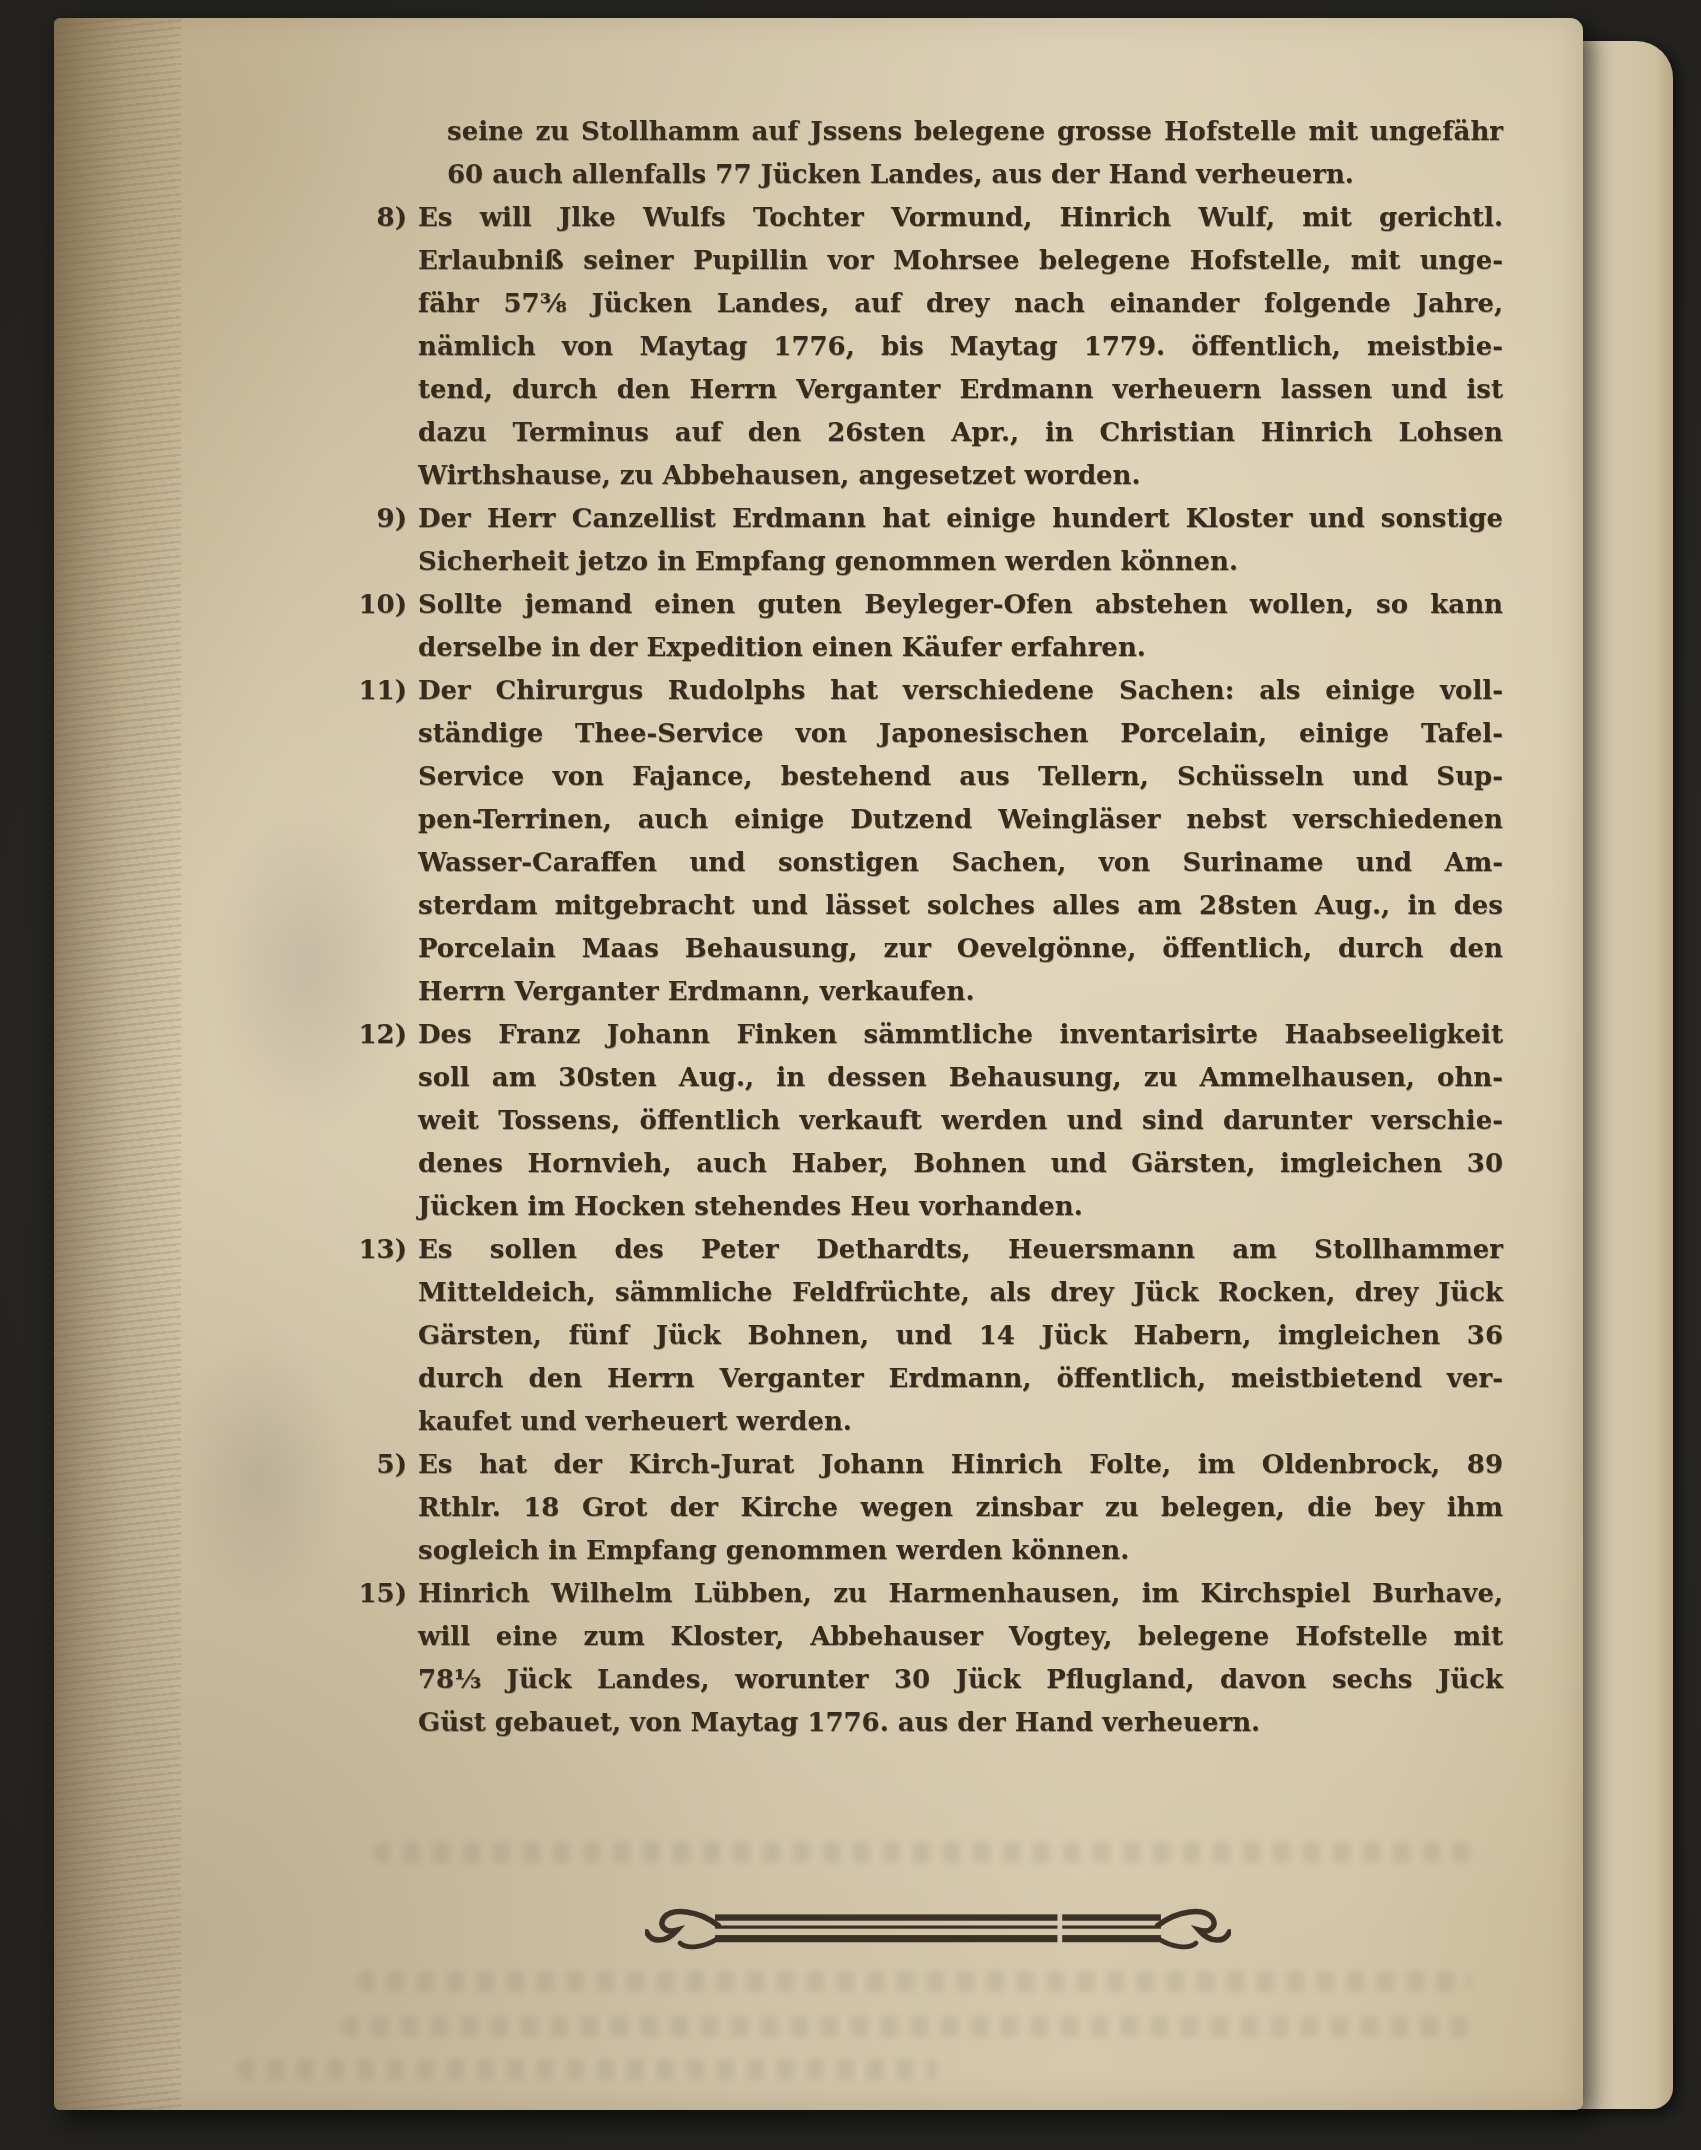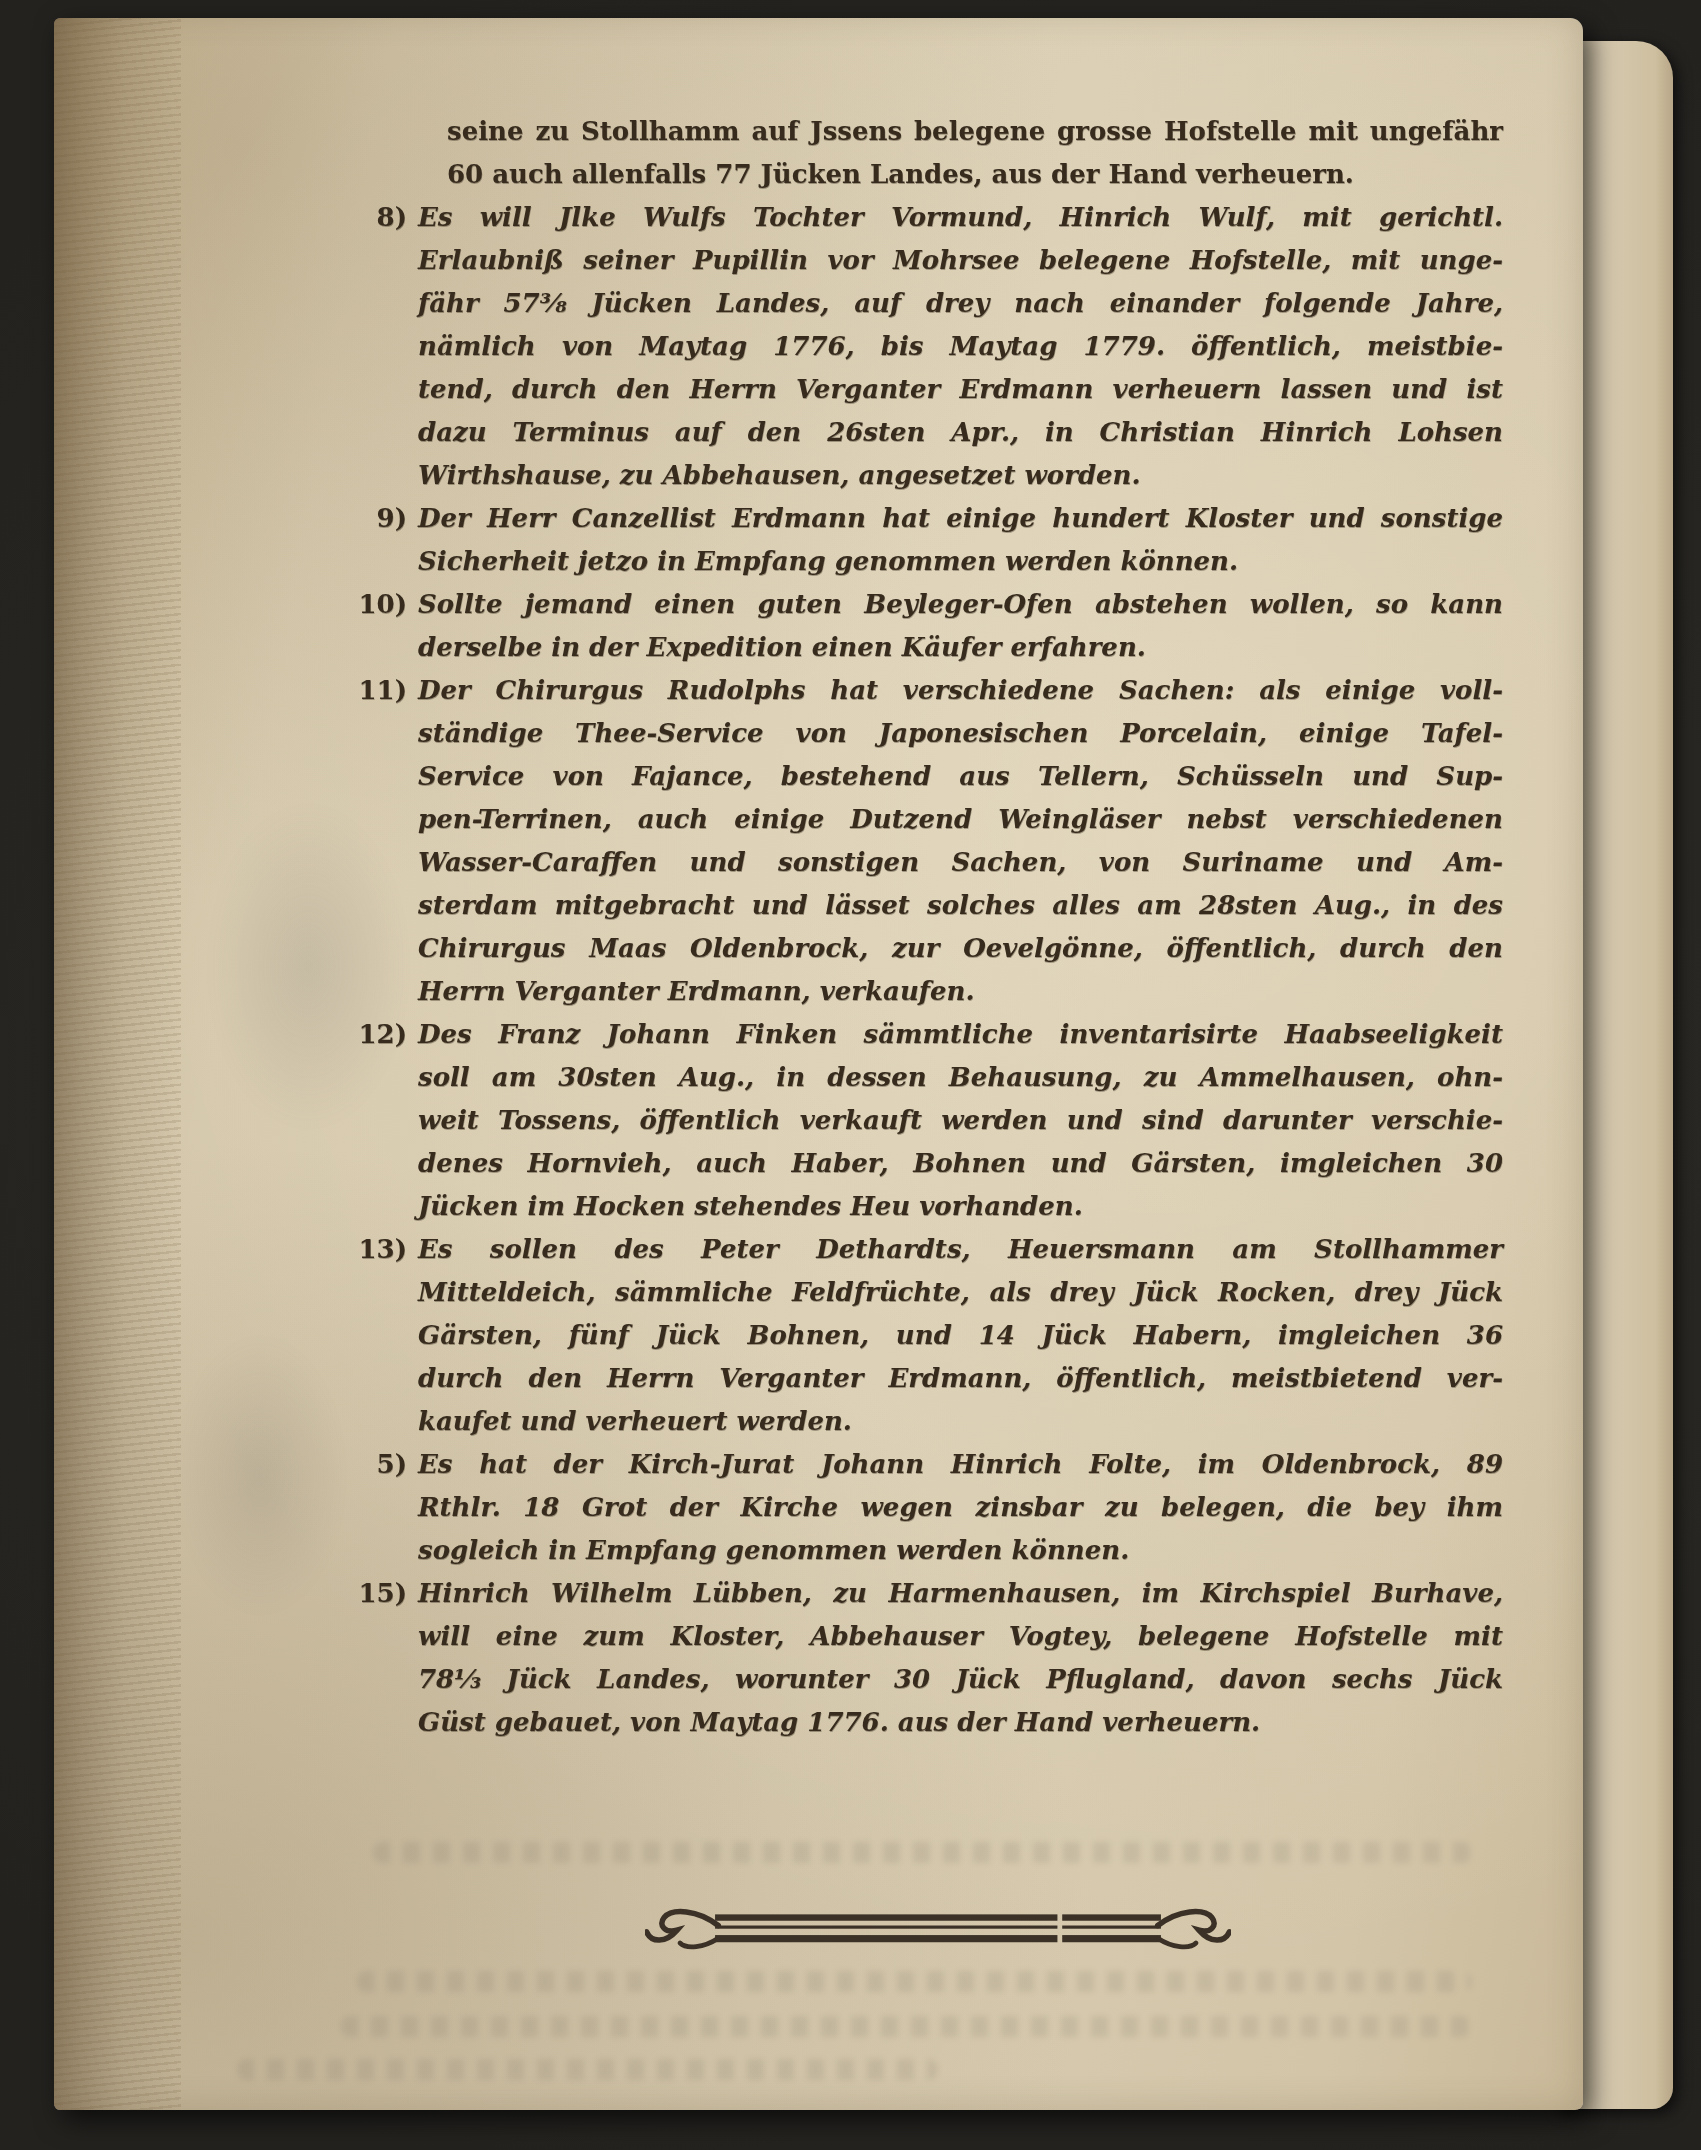--- a/index.html
+++ b/index.html
@@ -43,21 +43,21 @@
     text-shadow:0.5px 0.7px 0.6px rgba(44,32,16,.35);
   }
   .line.last{text-align-last:left;}
   .intro{margin-left:97px;}
   .item{display:flex;}
   .num{
     width:57px;padding-right:11px;flex:0 0 57px;text-align:right;
     font-size:26px;line-height:43px;font-weight:700;
     text-shadow:0.5px 0.7px 0.6px rgba(44,32,16,.35);
   }
-  .body{flex:1;min-width:0;font-style:italic;}
+  .body{flex:1;min-width:0;}
   
   .ornament{position:absolute;left:591px;top:1885px;width:586px;height:53px;}
   
   .ghost{
     position:absolute;height:21px;border-radius:9.6px;
     background:repeating-linear-gradient(90deg, rgba(92,88,78,.55) 0 17.5px, rgba(92,88,78,0) 17.5px 30px);
     filter:blur(3.2px);opacity:.22;pointer-events:none;
   }
   .blob{
     position:absolute;border-radius:50%;
@@ -114,21 +114,21 @@
         </div>
         <div class="item">
           <div class="num">11)</div>
           <div class="body">
             <div class="line">Der Chirurgus Rudolphs hat verschiedene Sachen: als einige voll-</div>
             <div class="line">ständige Thee-Service von Japonesischen Porcelain, einige Tafel-</div>
             <div class="line">Service von Fajance, bestehend aus Tellern, Schüsseln und Sup-</div>
             <div class="line">pen-Terrinen, auch einige Dutzend Weingläser nebst verschiedenen</div>
             <div class="line">Wasser-Caraffen und sonstigen Sachen, von Suriname und Am-</div>
             <div class="line">sterdam mitgebracht und lässet solches alles am 28sten Aug., in des</div>
-            <div class="line">Chirurgus Maas Oldenbrock, zur Oevelgönne, öffentlich, durch den</div>
+            <div class="line">Porcelain Maas Behausung, zur Oevelgönne, öffentlich, durch den</div>
             <div class="line last">Herrn Verganter Erdmann, verkaufen.</div>
           </div>
         </div>
         <div class="item">
           <div class="num">12)</div>
           <div class="body">
             <div class="line">Des Franz Johann Finken sämmtliche inventarisirte Haabseeligkeit</div>
             <div class="line">soll am 30sten Aug., in dessen Behausung, zu Ammelhausen, ohn-</div>
             <div class="line">weit Tossens, öffentlich verkauft werden und sind darunter verschie-</div>
             <div class="line">denes Hornvieh, auch Haber, Bohnen und Gärsten, imgleichen 30</div>

